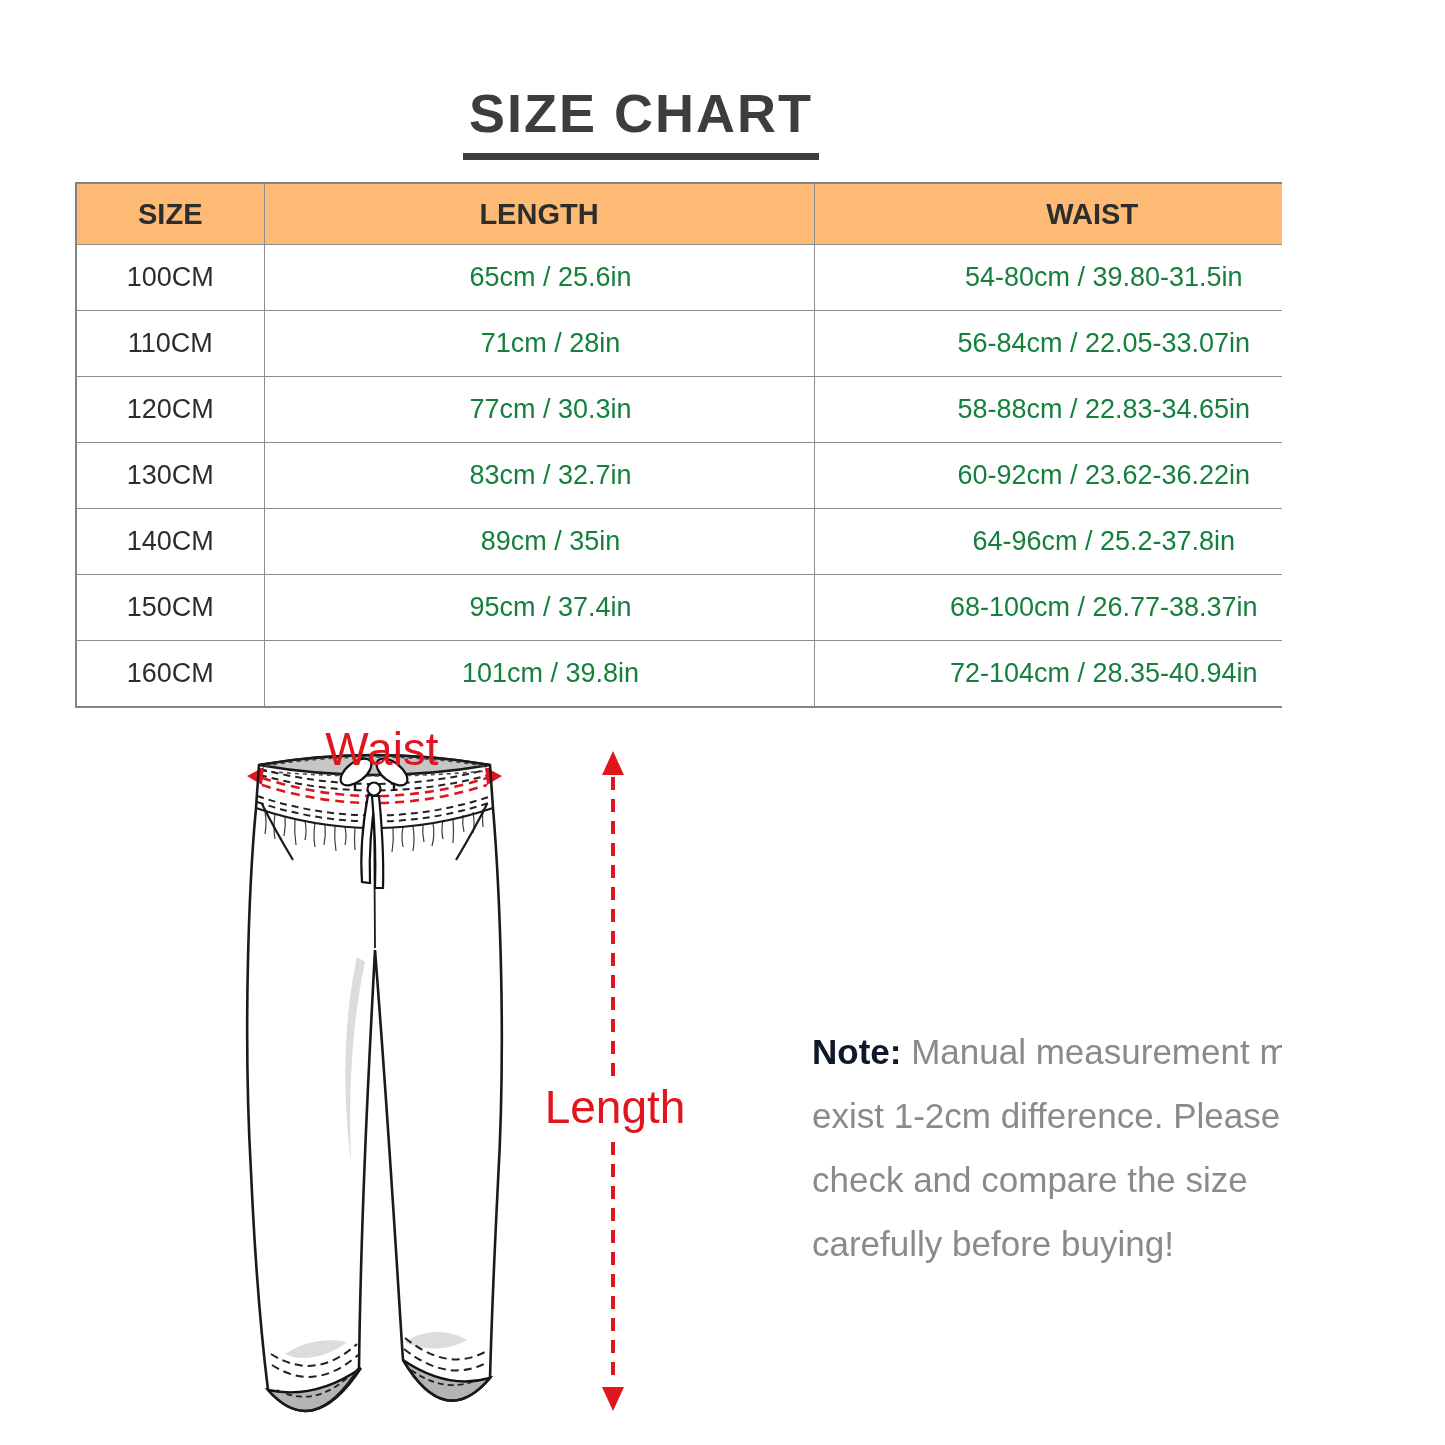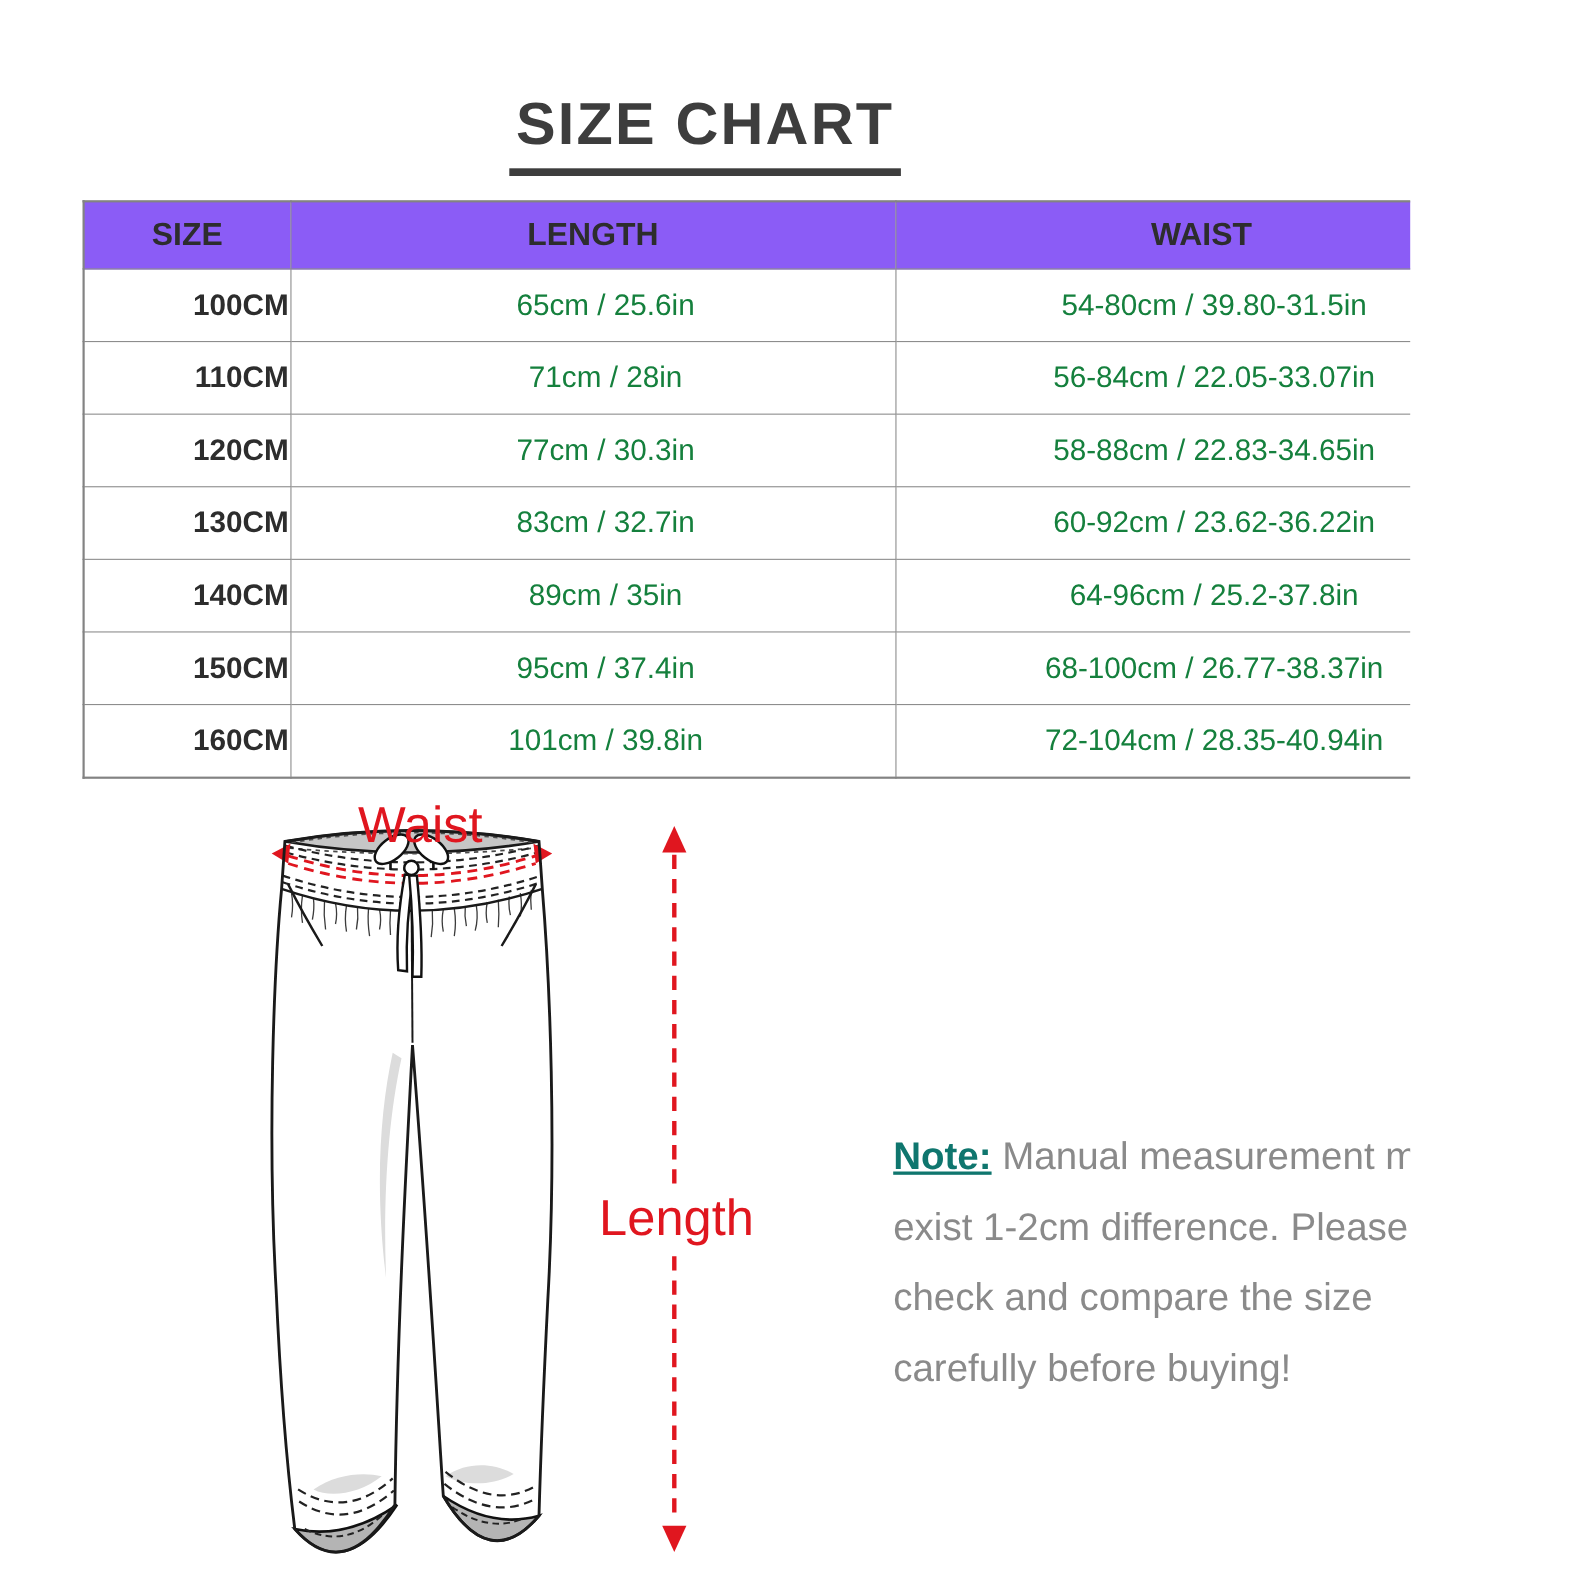--- a/index.html
+++ b/index.html
@@ -12,39 +12,39 @@
          letter-spacing:2px;border-bottom:7px solid #3d3d3d;padding:0 6px 9px 6px;}
 
   
   table.size-table{position:absolute;left:75px;top:182px;width:1295px;
         border-collapse:collapse;table-layout:fixed;}
   table.size-table,
   table.size-table th,
   table.size-table td{border:1px solid #8d8d8d;}
   table.size-table{border:2px solid #838383;}
   .size-table th{height:58px;font-size:29px;font-weight:bold;color:#2d2d2d;
-        text-align:center;vertical-align:middle;background:#8b5cf6;}
+        text-align:center;vertical-align:middle;background:#fdba74;}
   .size-table td{height:63px;font-size:27px;text-align:center;vertical-align:middle;}
-  .size-table td.c-size{font-weight:bold;color:#2d2d2d;text-align:right;}
+  .size-table td.c-size{font-weight:normal;color:#2d2d2d;}
   .size-table td.c-val{color:#15803d;padding-left:24px;}
   .col-size{width:188px;}
   .col-length{width:550px;}
   .col-waist{width:557px;}
 
   
   #pants-svg{position:absolute;left:235px;top:742px;width:330px;height:705px;}
   #length-svg{position:absolute;left:593px;top:750px;width:42px;height:662px;}
   .red-label{position:absolute;color:#e0161f;font-size:46px;text-align:center;z-index:5;}
   #waist-label{left:308px;top:722px;width:148px;}
   #length-label{left:540px;top:1080px;width:150px;}
 
   
   .note{position:absolute;left:812px;top:1020px;width:540px;
         font-size:35px;line-height:64px;color:#8a8a8a;}
-  .note b{color:#0f766e;font-weight:bold;text-decoration:underline;}
+  .note b{color:#0f172a;font-weight:bold;}
 </style>
 </head>
 <body>
 
 <div id="page">
 
   <div class="title-wrap">
     <span class="title">SIZE CHART</span>
   </div>
 

